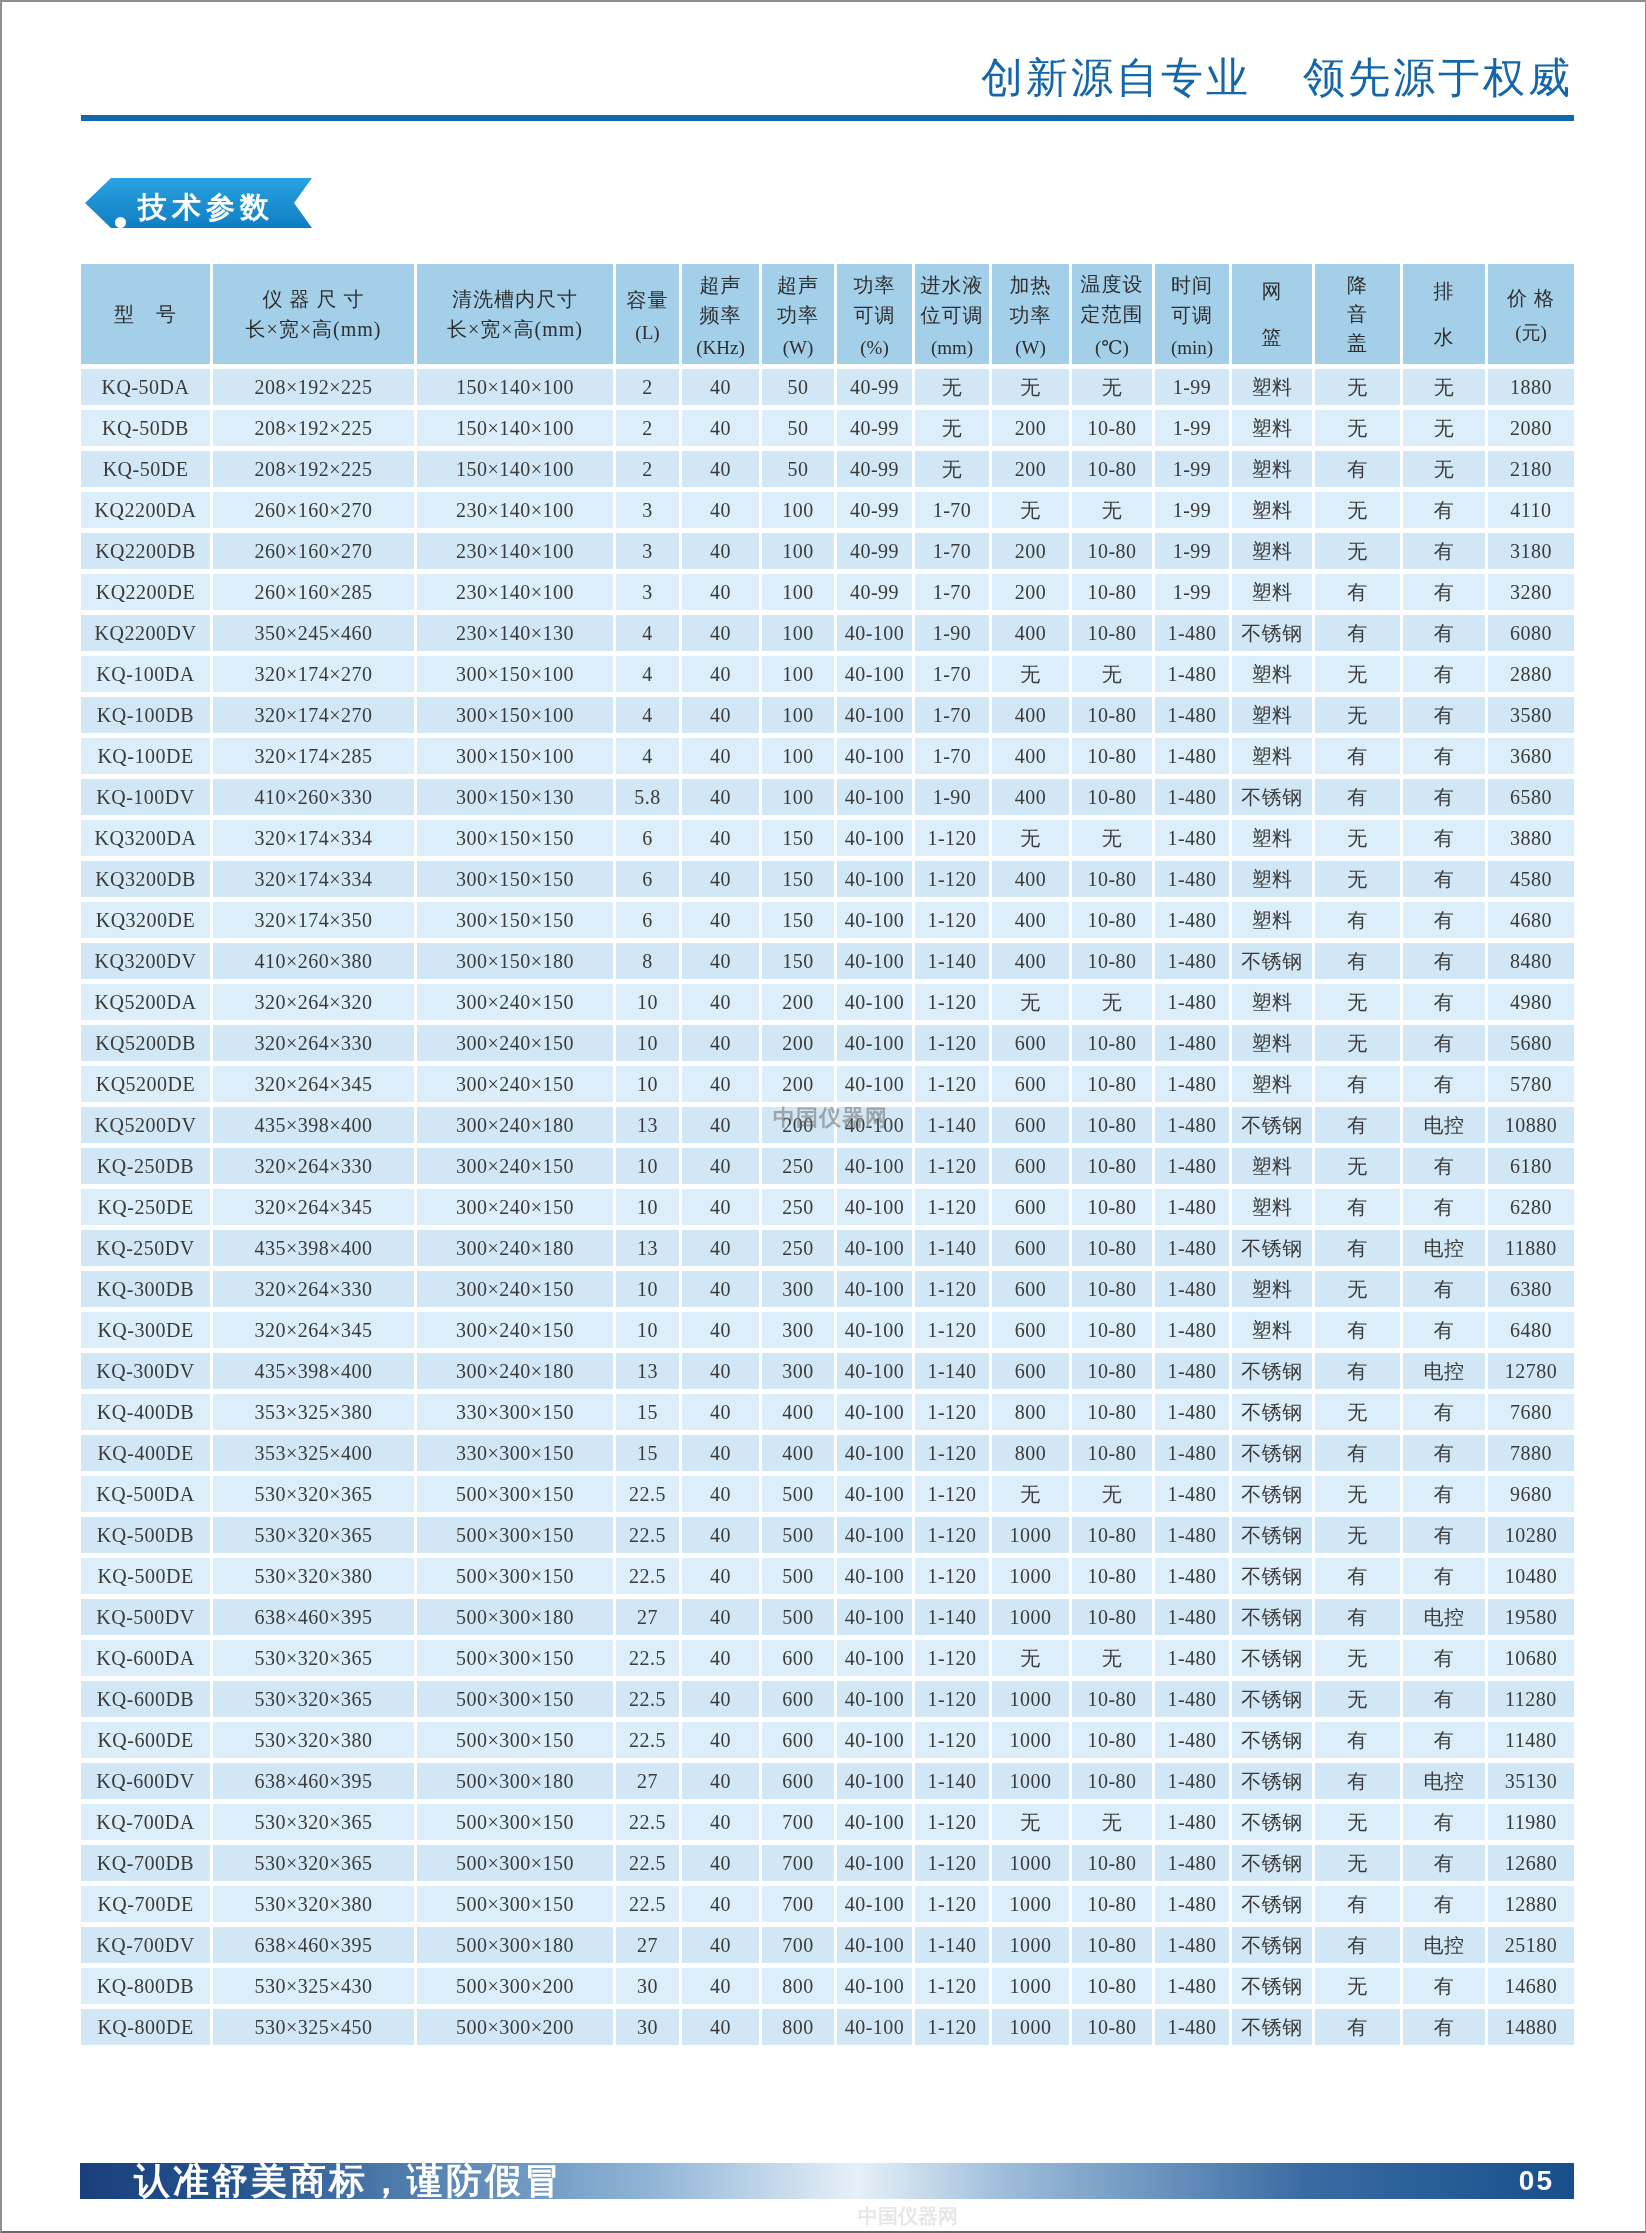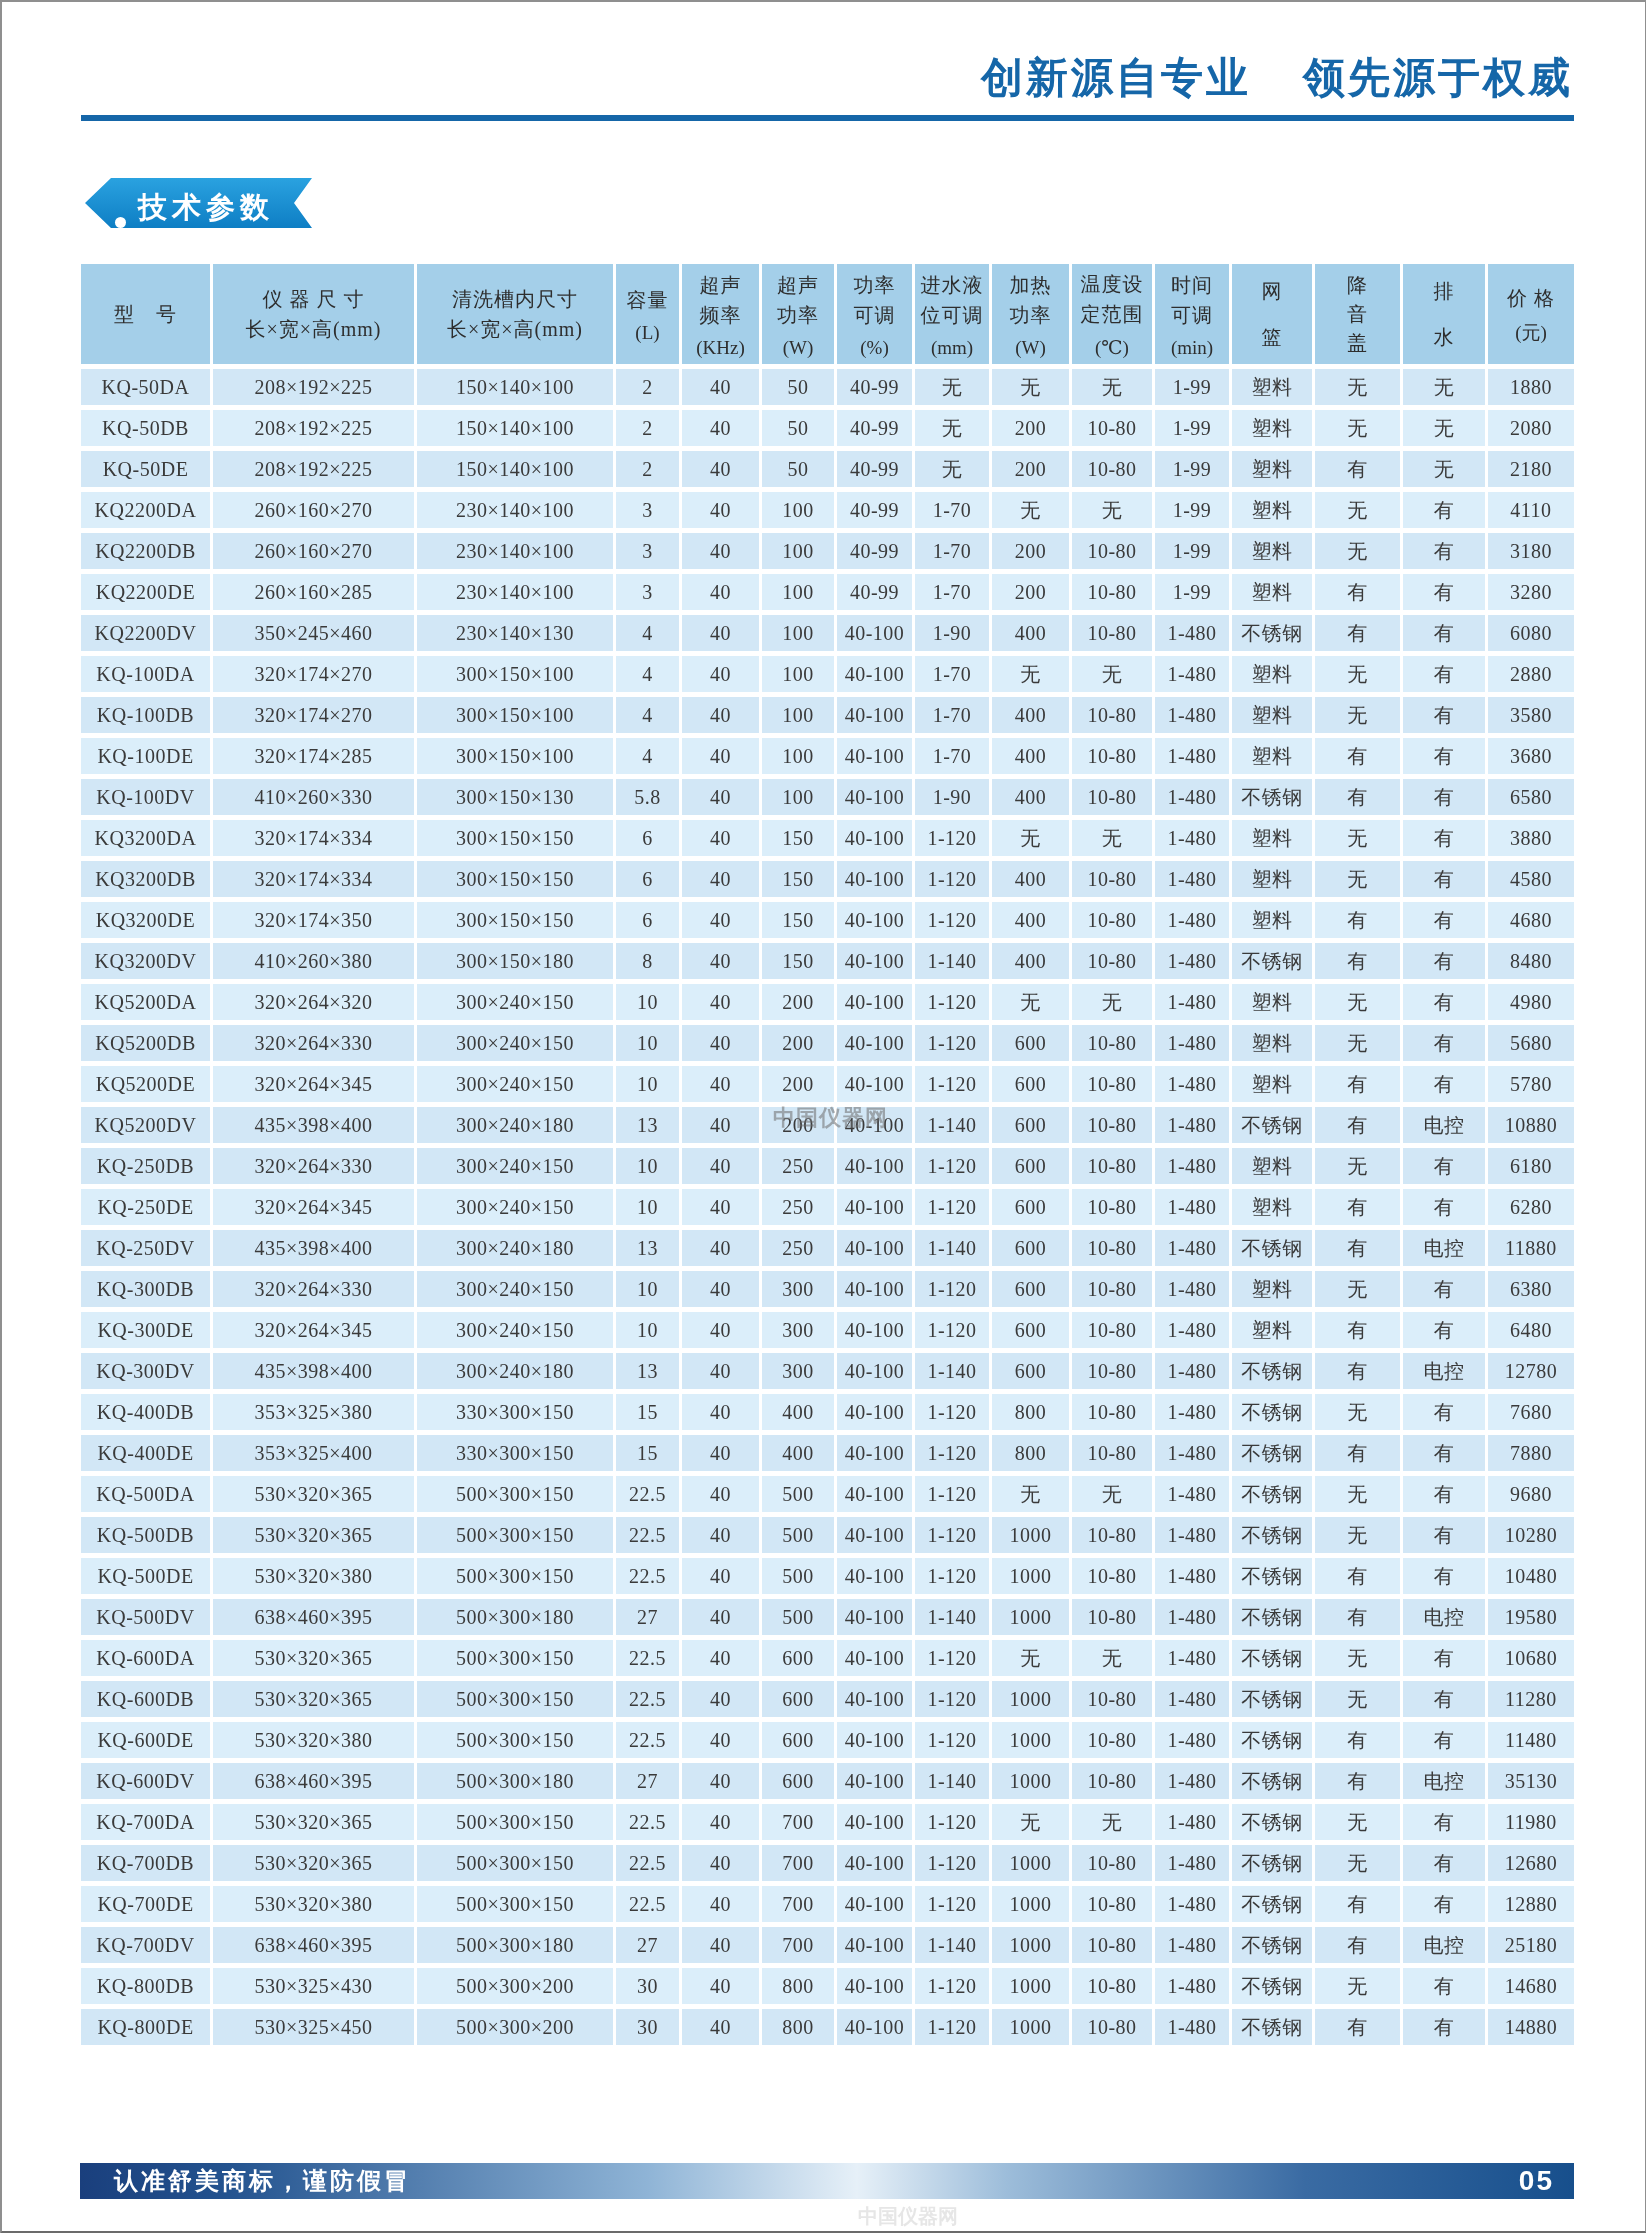--- a/index.html
+++ b/index.html
@@ -7,21 +7,21 @@
   .page {
     position:relative; width:1647px; height:2234px; background:#fff;
     border:2px solid #8f8f8f; border-bottom:3px solid #6b6b6b;
     overflow:hidden;
     font-family:"Liberation Serif","DejaVu Serif",serif;
   }
   
   .slogan {
     position:absolute; top:48px; right:72px; height:54px;
     font-family:"Liberation Sans","DejaVu Sans",sans-serif;
-    font-weight:bold; font-size:42px; color:#1566a8; letter-spacing:3px;
+    font-weight:normal; font-size:42px; color:#1566a8; letter-spacing:3px;
     white-space:nowrap;
     margin-left:12px;
   }
   .slogan .gap { display:inline-block; width:52px; }
   .rule {
     position:absolute; left:79px; top:113px; width:1493px; height:6px;
     background:#1566a8;
   }
   
   .badge {
@@ -70,21 +70,21 @@
     color:rgba(140,140,140,0.22); pointer-events:none;
   }
   
   .footer-bar {
     position:absolute; left:78px; top:2161px; width:1494px; height:36px;
     background:linear-gradient(90deg,#1a3f7d 0%,#23538f 10%,#8fb4d6 38%,#e6f0f8 52%,#9dbdda 62%,#3a6ba3 82%,#174f8c 100%);
     display:flex; align-items:center; justify-content:space-between;
     font-family:"Liberation Sans","DejaVu Sans",sans-serif;
     color:#fff; font-weight:bold;
   }
-  .footer-note { font-size:24px; letter-spacing:3px; margin-left:34px;font-family:Liberation Mono, monospace; }
+  .footer-note { font-size:36px; letter-spacing:3px; margin-left:54px;font-family:Liberation Mono, monospace; }
   .footer-page { font-size:28px; letter-spacing:2px; margin-right:20px; }
 </style>
 </head>
 <body>
 
 <div class="page">
 
   <div class="slogan">
     <span>创新源自专业</span><span class="gap"></span><span>领先源于权威</span>
   </div>

